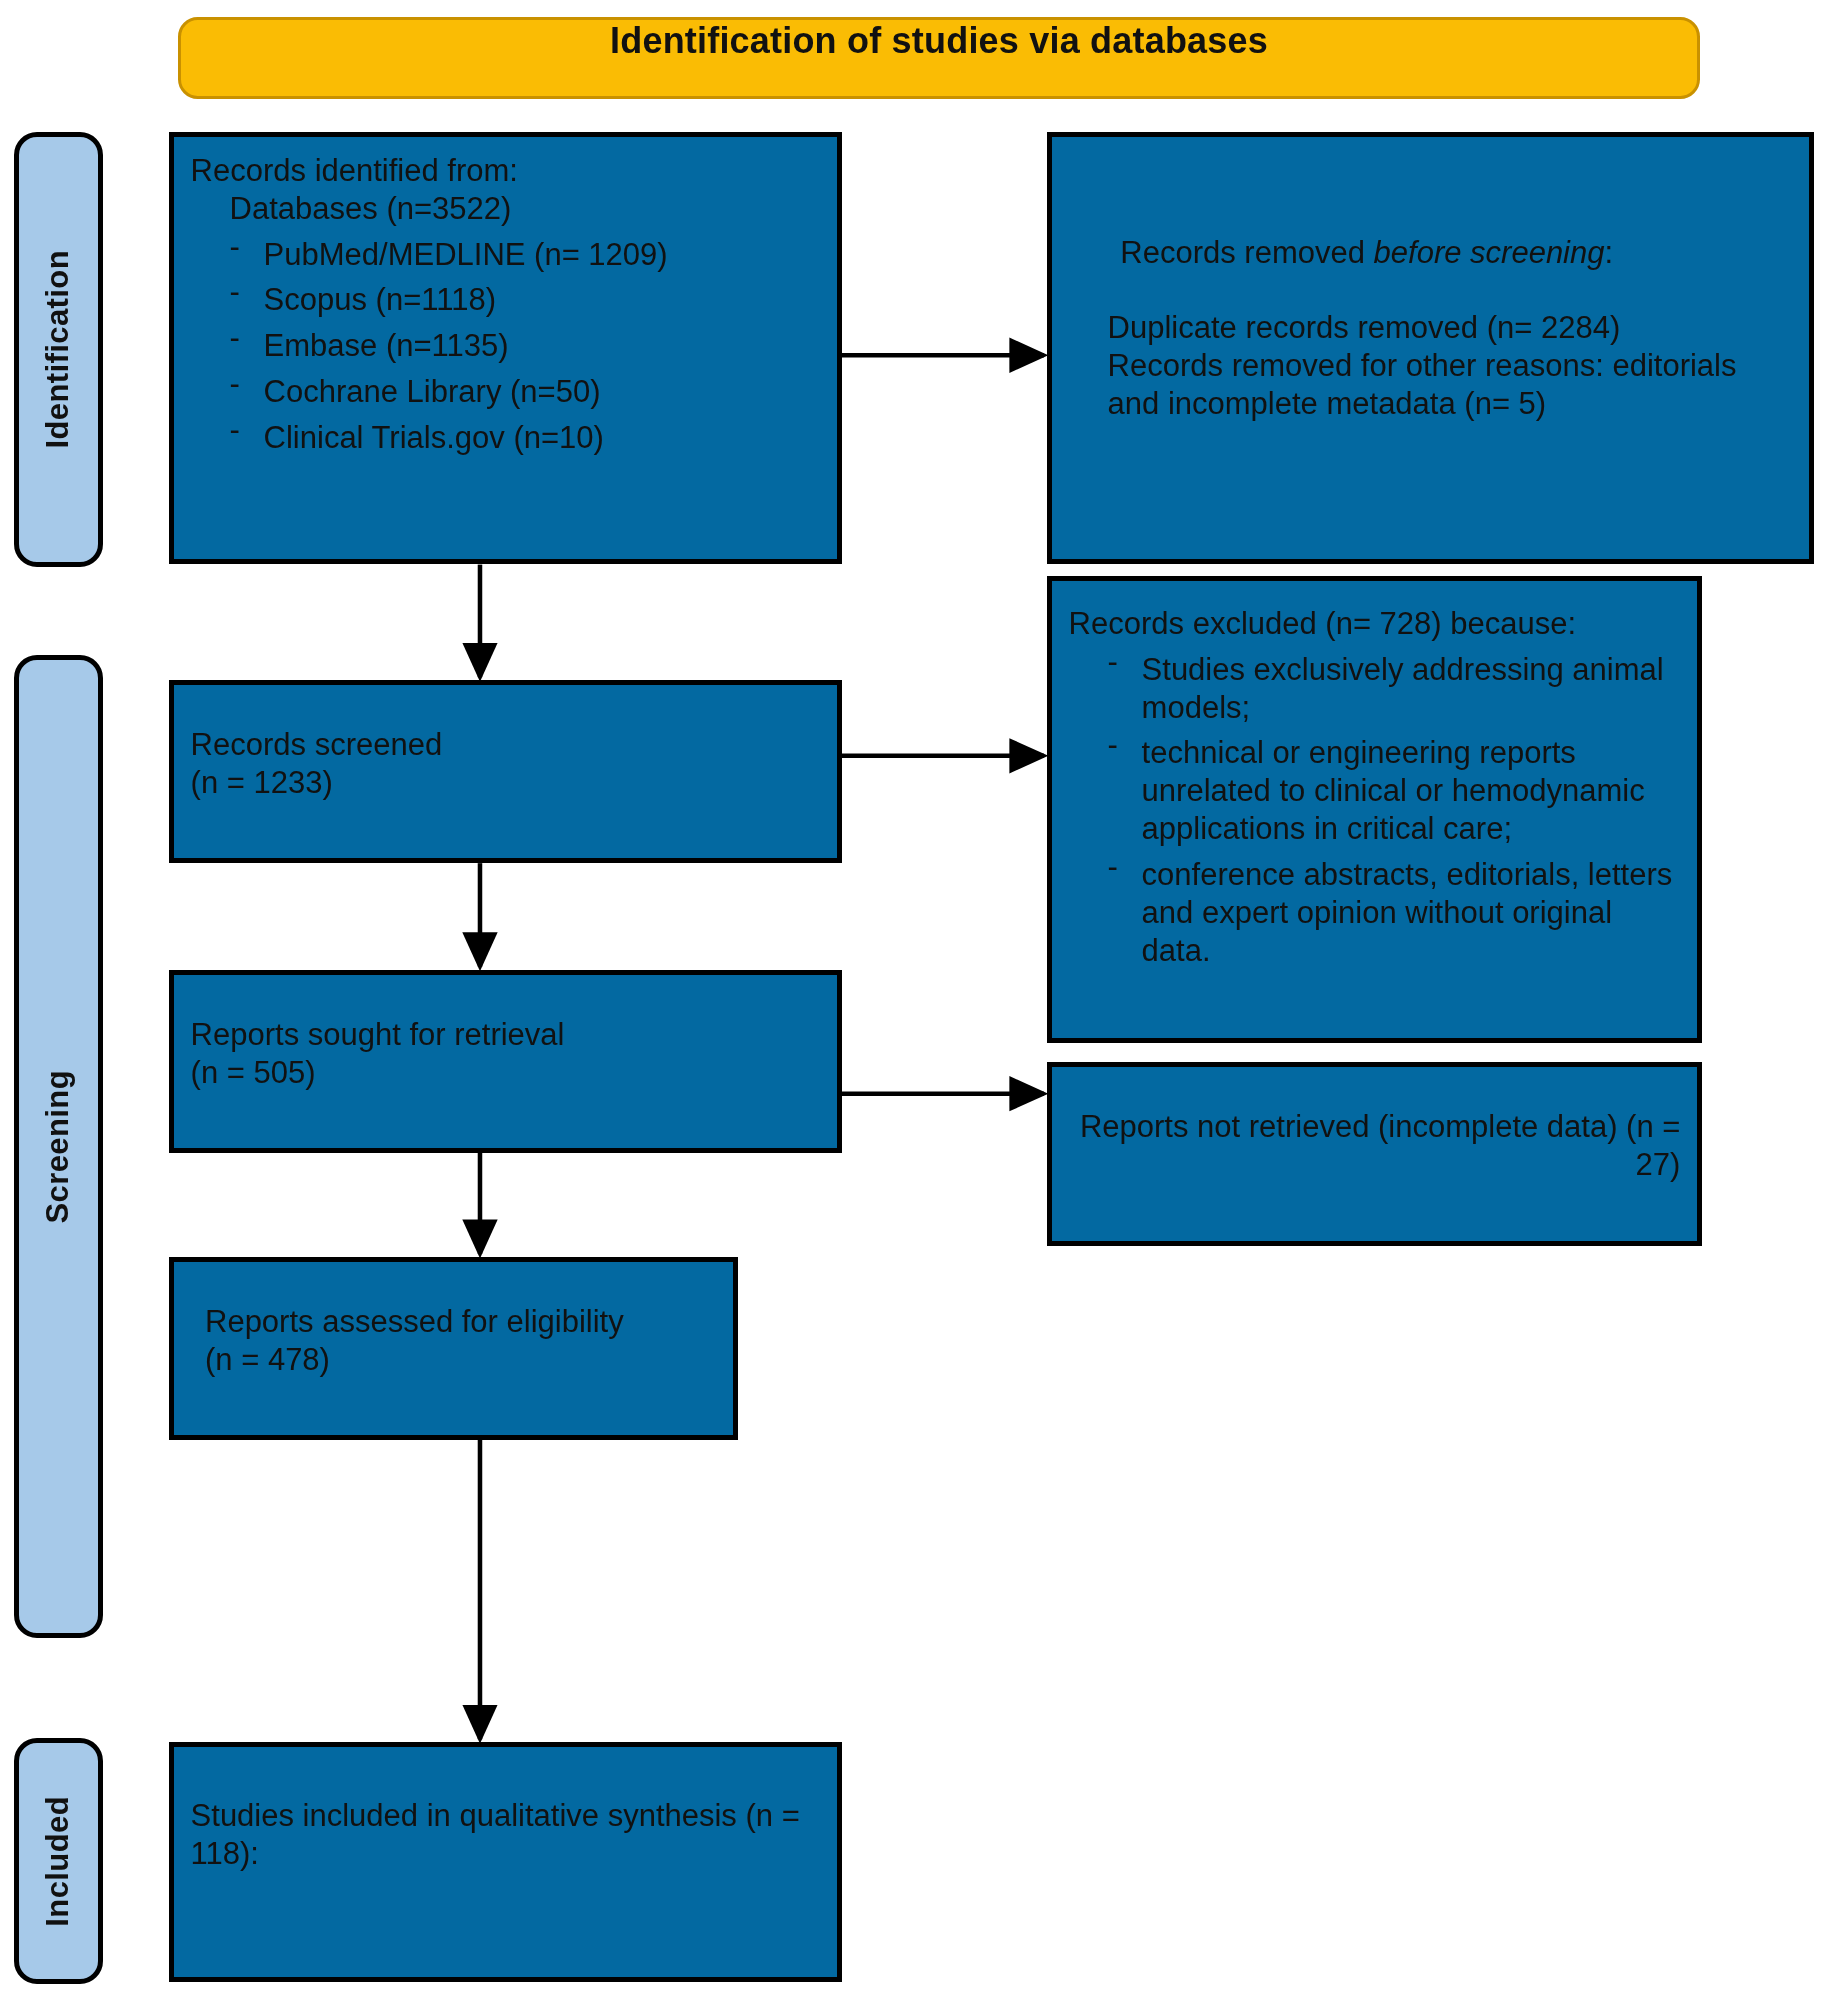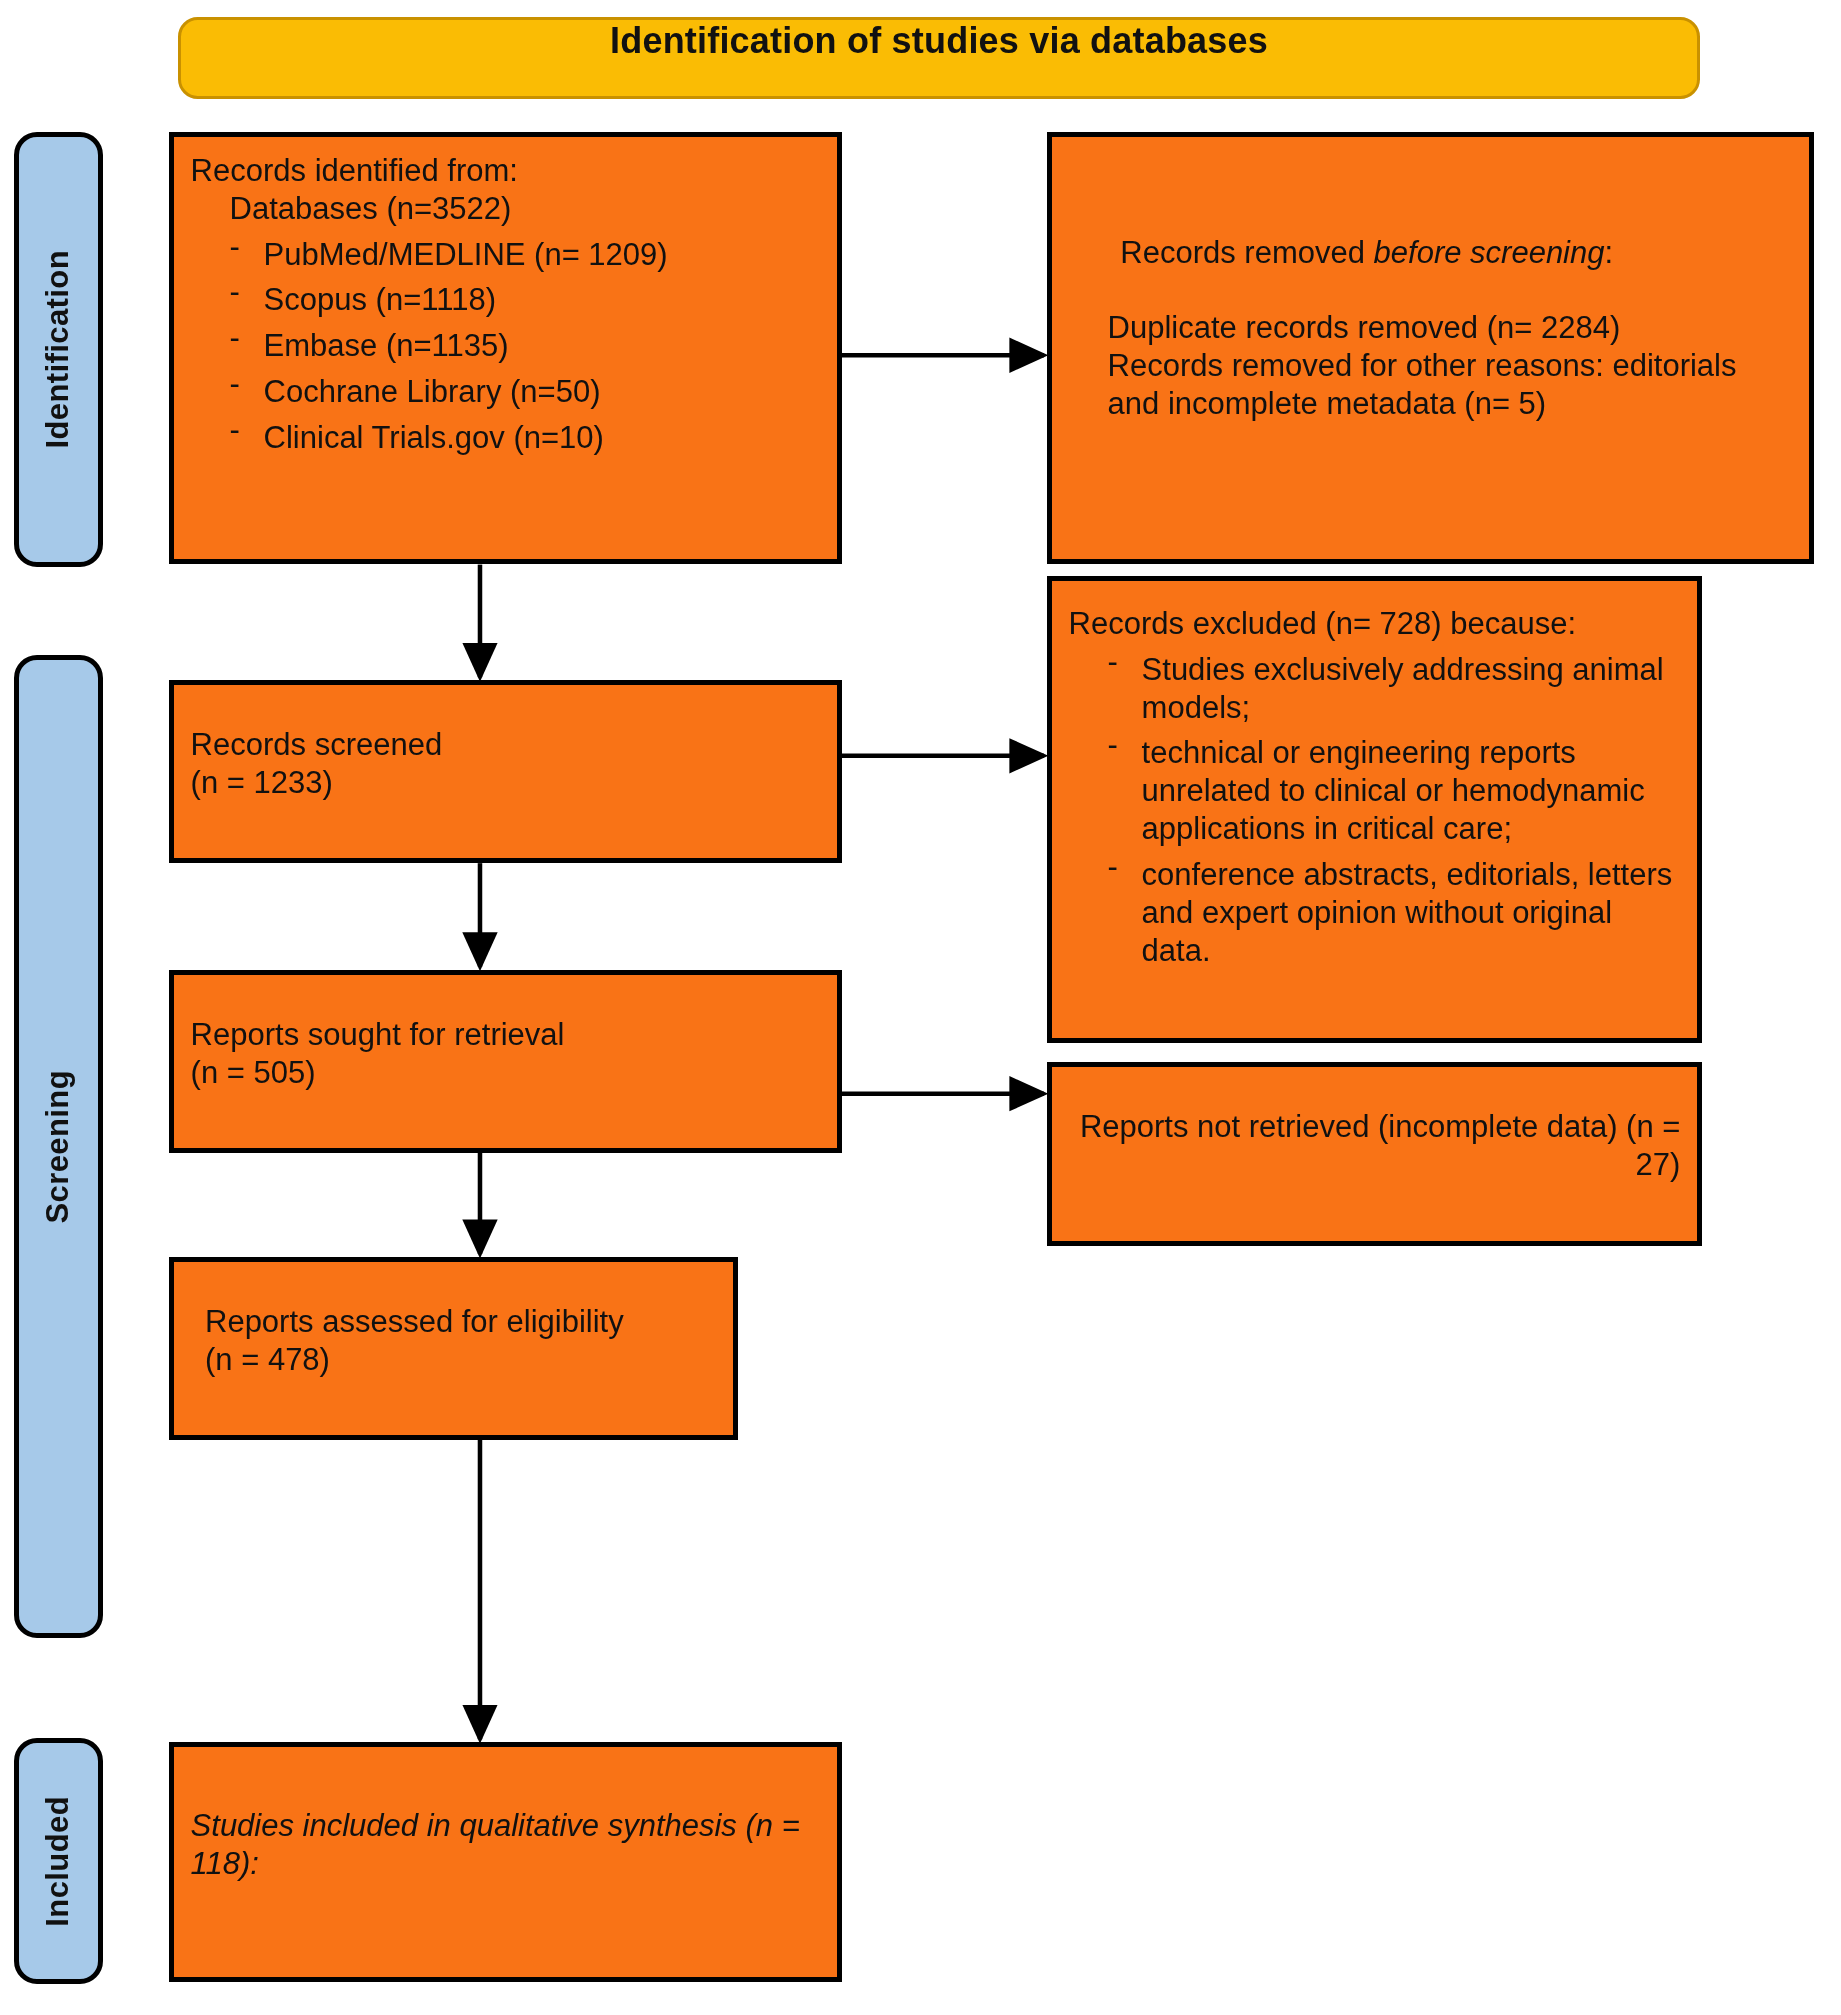--- a/index.html
+++ b/index.html
@@ -60,21 +60,21 @@
     white-space: nowrap;
     letter-spacing: 0.4px;
   }
   #bar-identification { left: 13.6px;  top: 132px;  width: 89px; height: 435px; }
   #bar-screening      { left: 13.6px;  top: 655px;  width: 89px; height: 983px; }
   #bar-included       { left: 13.6px;  top: 1738px; width: 89px; height: 246px; }
 
   
   .pbox {
     position: absolute;
-    background: #f97316;
+    background: #0369a1;
     border: 5.3px solid #000000;
     box-sizing: border-box;
     padding: 15px 16.6px;
   }
   .pbox-text {
     font-size: 31px;
     line-height: 1.22;
     color: #111111;
     white-space: pre-wrap;
   }
@@ -231,17 +231,17 @@
   <div class="pbox" id="box-notretrieved">
     <div class="pbox-text" style="margin-top:26px;text-align:right;">Reports not retrieved (incomplete data) (n = 27)</div>
   </div>
 
   <div class="pbox" id="box-assessed">
     <div class="pbox-text" style="margin-top:26px;">Reports assessed for eligibility</div>
     <div class="pbox-text">(n = 478)</div>
   </div>
 
   <div class="pbox" id="box-included">
-    <div class="pbox-text" style="margin-top:45px;font-style:italic;">Studies included in qualitative synthesis (n = 118):</div>
+    <div class="pbox-text" style="margin-top:35px;">Studies included in qualitative synthesis (n = 118):</div>
   </div>
 
 </div>
 
 
 </body></html>

